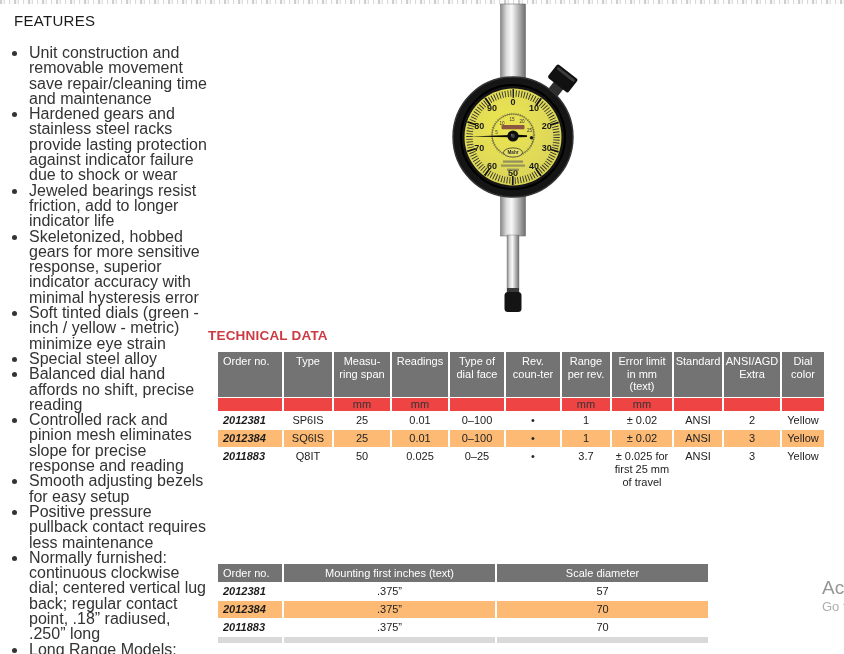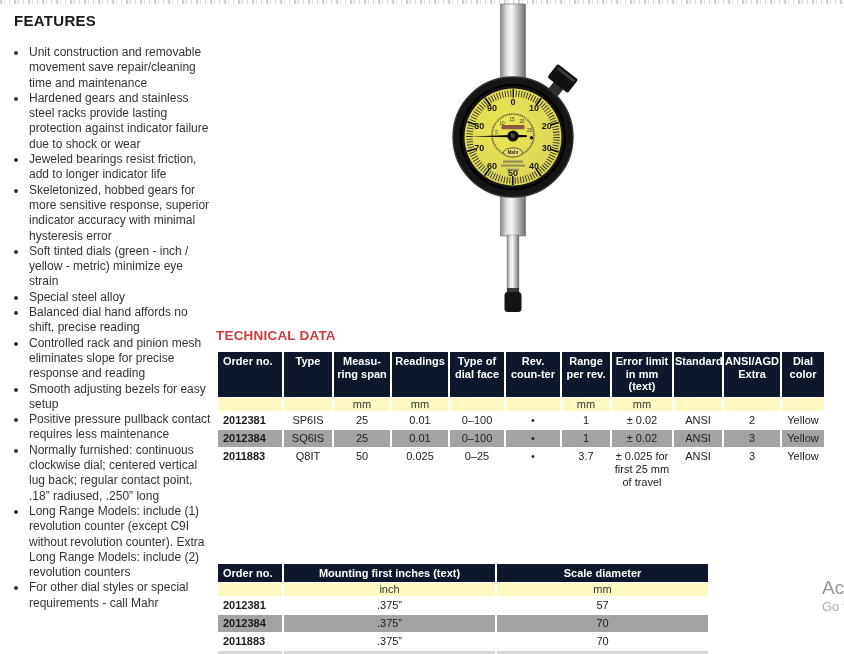--- a/index.html
+++ b/index.html
@@ -10,56 +10,56 @@
     color:#222;
   }
   .top-noise{
     position:absolute;left:0;top:0;width:844px;height:4px;
     background:repeating-linear-gradient(90deg,#c6c6c6 0 2px,#f3f3f3 2px 4px,#d8d8d8 4px 5px,#ffffff 5px 9px,#cfcfcf 9px 10px,#fbfbfb 10px 14px);
     opacity:.85;
   }
   
   .features{position:absolute;left:14px;top:12px;width:200px;}
   .features h1{
-    margin:0 0 16px 0;font-size:15px;font-weight:700;color:#1a1a1a;
+    margin:0 0 16px 0;font-size:15px;font-weight:400;color:#1a1a1a;
     letter-spacing:.3px;
   }
   .features ul{margin:0;padding:0 0 0 14px;list-style:disc;}
   .features li{
-    font-size:12px;line-height:15.3px;color:#333;width:182px;
+    font-size:16px;line-height:15.3px;color:#333;width:182px;
     padding-left:1px;
   }
   
   .product{position:absolute;left:428px;top:2px;}
   
   .tech-title{
-    position:absolute;left:216px;top:328px;margin:0;
+    position:absolute;left:208px;top:328px;margin:0;
     font-size:13.5px;font-weight:bold;color:#cd3a42;letter-spacing:.2px;
   }
   table{border-collapse:separate;border-spacing:2px 1px;table-layout:fixed;}
   .t1{position:absolute;left:216px;top:351px;width:610px;font-size:11px;}
   .t2{position:absolute;left:216px;top:563px;width:494px;font-size:11px;}
   th{
-    background:#0f172a;color:#fff;font-weight:bold;font-size:11px;
+    background:#737373;color:#fff;font-weight:normal;font-size:11px;
     line-height:12.5px;text-align:center;vertical-align:top;
     padding:3px 1px 2px 1px;
   }
   .t1 th{height:40px;}
   .t2 th{height:13px;}
   th.left, td.left{text-align:left;padding-left:5px;}
   td{
     text-align:center;vertical-align:top;line-height:13px;
     padding:2px 1px;color:#222;
   }
   tr.units td{
-    background:#fef9c3;height:10px;line-height:11px;padding:1px;color:#333;
-  }
-  tr.gray td{background:#a3a3a3;}
+    background:#ef4444;height:10px;line-height:11px;padding:1px;color:#333;
+  }
+  tr.gray td{background:#fdba74;}
   tr.partial td{background:#d9d9d9;height:6px;padding:0;}
-  td.order{font-weight:bold;color:#1c1c1c;}
+  td.order{font-weight:bold;color:#1c1c1c;font-style:italic;}
   
   .watermark{position:absolute;left:822px;top:577px;width:120px;color:#9b9b9b;}
   .watermark .l1{font-size:19px;line-height:22px;color:#969696;}
   .watermark .l2{font-size:13px;line-height:16px;color:#adadad;}
 </style>
 </head>
 <body>
 
 <div class="top-noise"></div>
 
@@ -265,25 +265,20 @@
     <col style="width:64px">
       <col style="width:211px">
       <col style="width:211px">
   </colgroup>
   <tbody>
       <tr>
     <th class="left">Order no.</th>
     <th>Mounting first inches (text)</th>
     <th>Scale diameter</th>
   </tr>
-  <tr class="units">
-    <td></td>
-    <td>inch</td>
-    <td>mm</td>
-  </tr>
   <tr>
     <td class="left order">2012381</td>
     <td>.375”</td>
     <td>57</td>
   </tr>
   <tr class="gray">
     <td class="left order">2012384</td>
     <td>.375”</td>
     <td>70</td>
   </tr>

